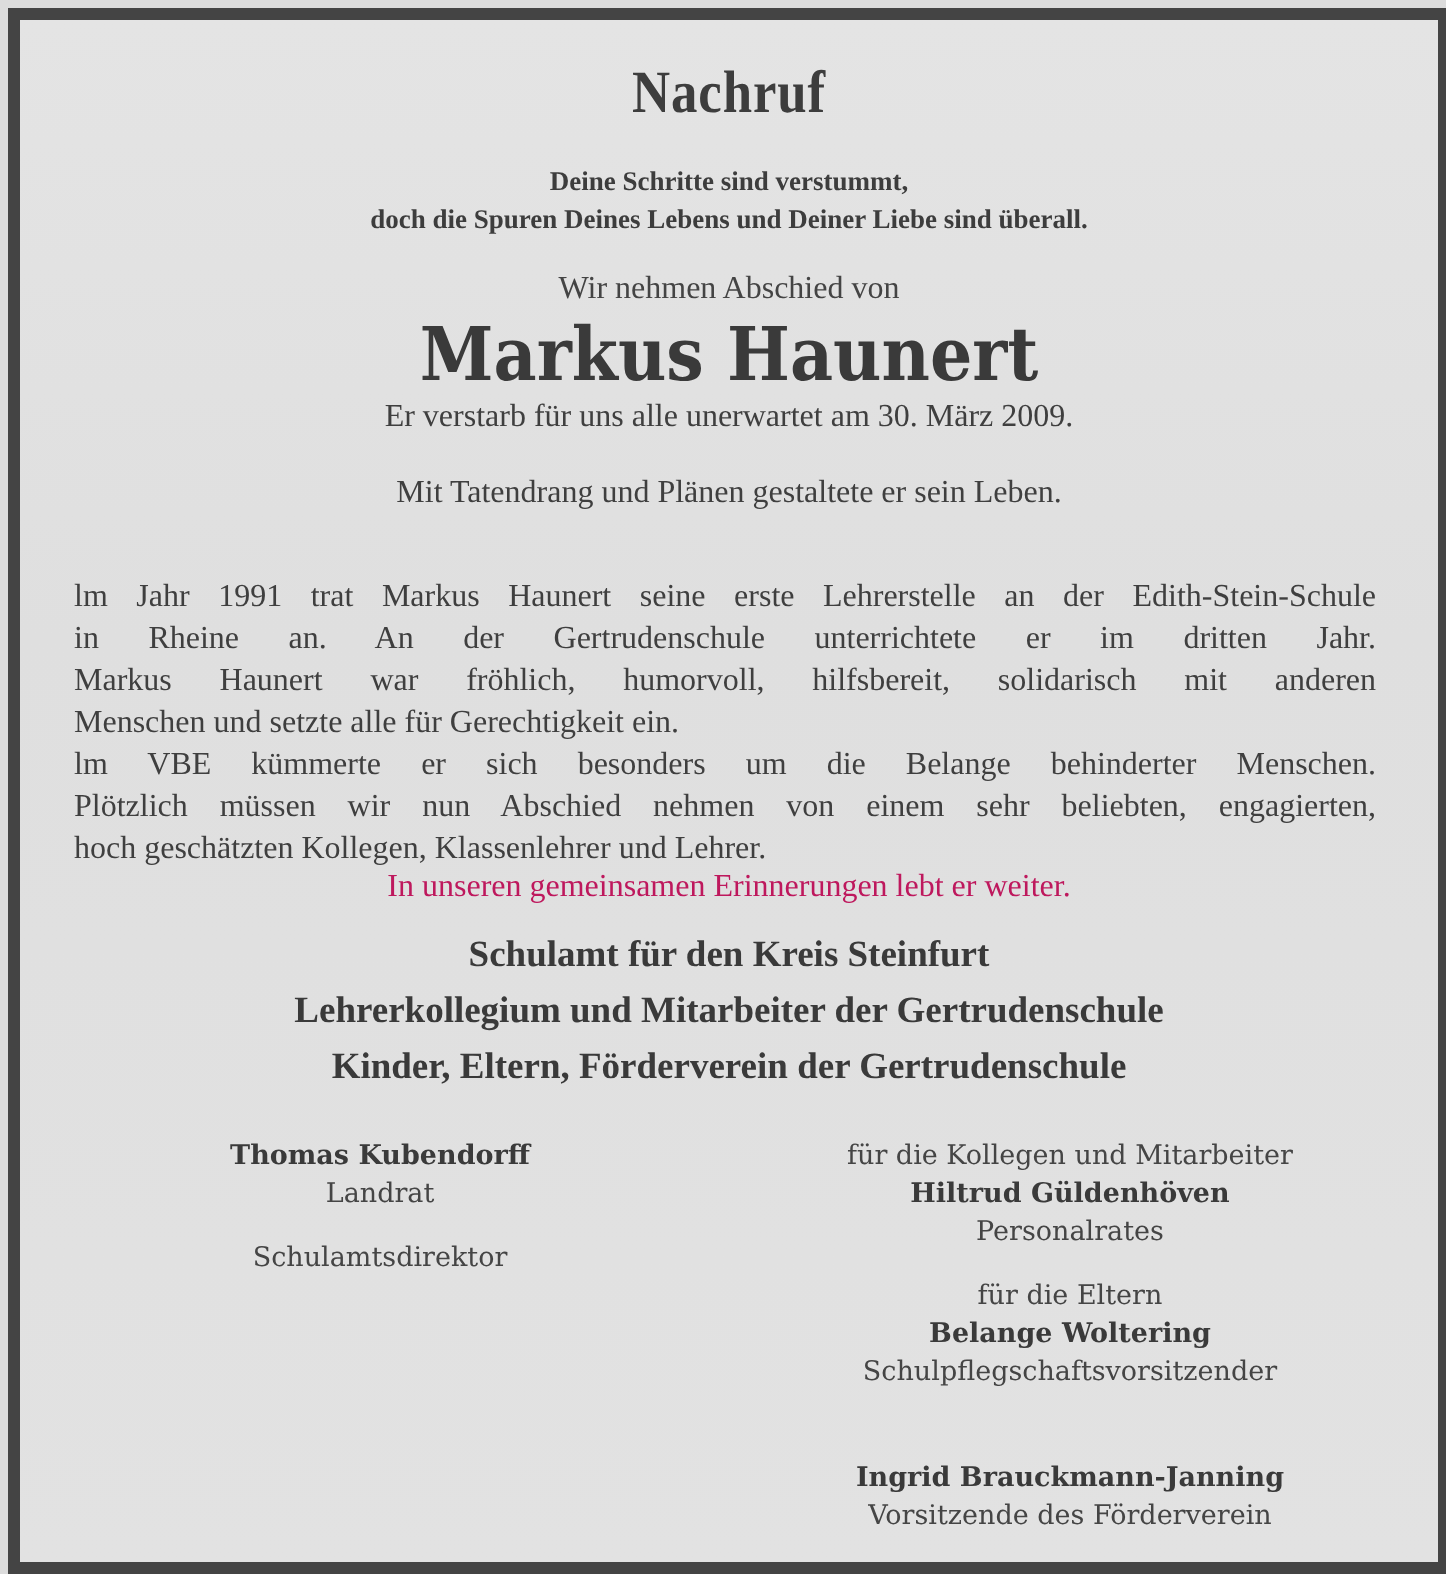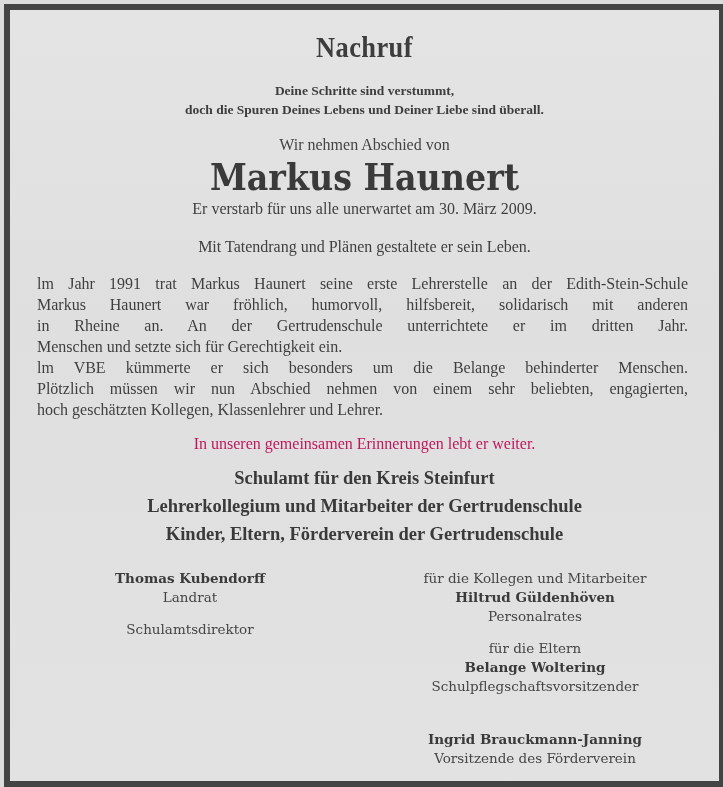--- a/index.html
+++ b/index.html
@@ -92,20 +92,21 @@
     .died2 { top: 228px; }
 
     .para {
       position: absolute;
       left: 27px;
       width: 651px;
       font-family: "Liberation Serif", serif;
       font-size: 16px;
       line-height: 21px;
       color: #3f3f3f;
+      margin-top: 15px;
     }
     .para .ln {
       display: block;
       text-align: justify;
       text-align-last: justify;
       height: 21px;
       white-space: nowrap;
       overflow: visible;
     }
     .para .ln.last {
@@ -179,23 +180,23 @@
 
   <div class="c intro">Wir nehmen Abschied von</div>
 
   <div class="c name">Markus Haunert</div>
 
   <div class="c died died1">Er verstarb für uns alle unerwartet am 30. März 2009.</div>
   <div class="c died died2">Mit Tatendrang und Plänen gestaltete er sein Leben.</div>
 
   <div class="para para1">
     <span class="ln">lm Jahr 1991 trat Markus Haunert seine erste Lehrerstelle an der Edith-Stein-Schule</span>
+    <span class="ln">in Rheine an. An der Gertrudenschule unterrichtete er im dritten Jahr.</span>
     <span class="ln">Markus Haunert war fröhlich, humorvoll, hilfsbereit, solidarisch mit anderen</span>
-    <span class="ln">in Rheine an. An der Gertrudenschule unterrichtete er im dritten Jahr.</span>
-    <span class="ln last">Menschen und setzte sich für Gerechtigkeit ein.</span>
+    <span class="ln last">Menschen und setzte alle für Gerechtigkeit ein.</span>
   </div>
 
   <div class="para para2">
     <span class="ln">lm VBE kümmerte er sich besonders um die Belange behinderter Menschen.</span>
     <span class="ln">Plötzlich müssen wir nun Abschied nehmen von einem sehr beliebten, engagierten,</span>
     <span class="ln last">hoch geschätzten Kollegen, Klassenlehrer und Lehrer.</span>
   </div>
 
   <div class="c memory">In unseren gemeinsamen Erinnerungen lebt er weiter.</div>
 

